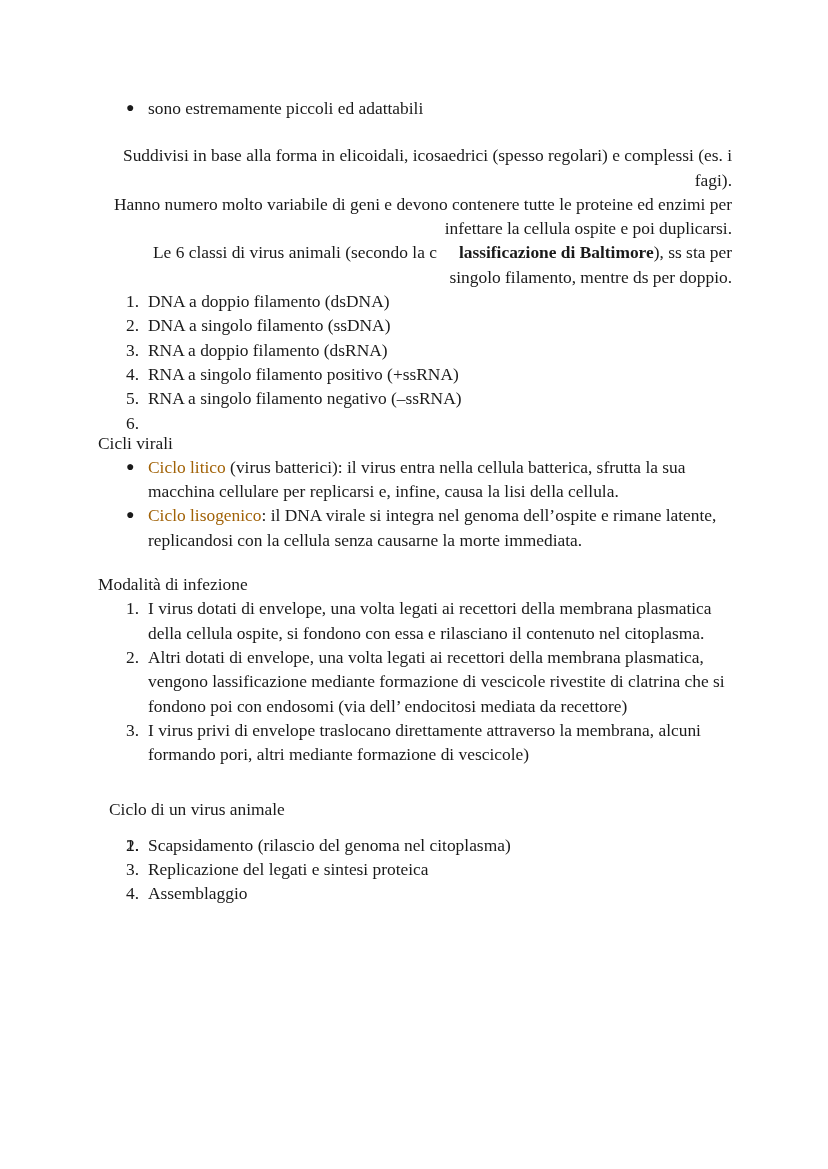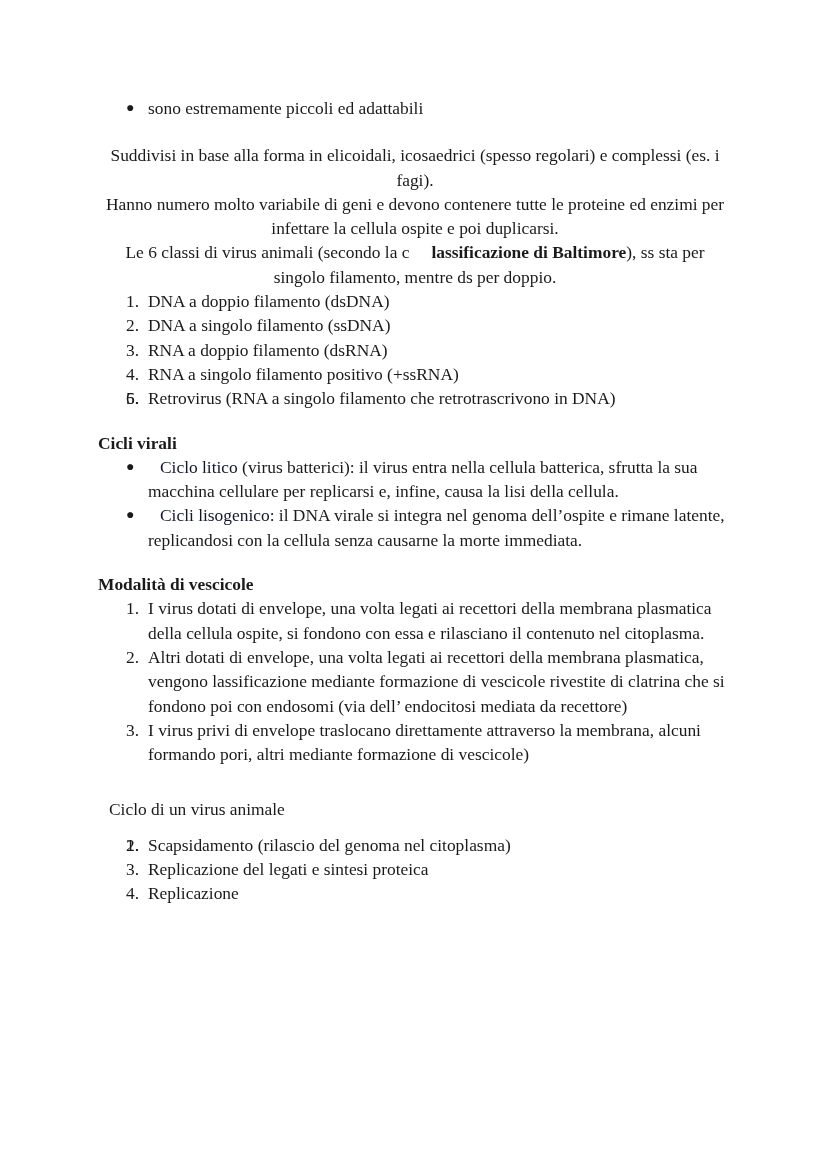--- a/index.html
+++ b/index.html
@@ -31,21 +31,21 @@
     left: 98px;
     top: 96px;
     width: 634px;
     font-size: 17.4px;
     line-height: 24.3px;
   }
 
   
   .para {
     margin: 0;
-    text-align: center;
+    text-align: right;
   }
   .para + .para { margin-top: 0px; }
 
   .gap-lg { height: 23px; }
   .gap-md { height: 20px; }
 
   .bold { font-weight: bold; margin-left: 22px; }
 
   
   ul.bullets {
@@ -83,25 +83,25 @@
   ol.nums > li .num-mark {
     position: absolute;
     left: 28px;
     top: 0;
     width: 22px;
     text-align: left;
     line-height: 24.3px;
   }
 
   .heading {
-    font-weight: bold;
-    margin: 0;
-  }
-
-  .accent-green { color: #0f172a; margin-left: 12px; }
+    font-weight: normal;
+    margin: 0;
+  }
+
+  .accent-green { color: #a16207; }
 
   .plain-head { margin: 11px; }
 </style>
 </head>
 <body>
 
 <div id="page">
   <div class="content">
 
     <ul class="bullets">
@@ -131,45 +131,45 @@
       <li>
         <span class="num-mark">3.</span>
         <span>RNA a doppio filamento (dsRNA)</span>
       </li>
       <li>
         <span class="num-mark">4.</span>
         <span>RNA a singolo filamento positivo (+ssRNA)</span>
       </li>
       <li>
         <span class="num-mark">5.</span>
+        <span>RNA a singolo filamento negativo (–ssRNA)</span>
       </li>
       <li>
         <span class="num-mark">6.</span>
-        <span>Retrovirus (RNA a singolo filamento che retrotrascrivono in DNA)</span>
       </li>
     </ol>
 
     <div class="gap-md"></div>
 
     <p class="heading">Cicli virali</p>
 
     <ul class="bullets">
       <li>
         <span class="bullet-mark">●</span>
         <span class="accent-green">Ciclo litico</span><span> (virus batterici): il virus entra nella cellula batterica, sfrutta la sua macchina cellulare per replicarsi e, infine, causa la lisi della cellula.</span>
       </li>
       <li>
         <span class="bullet-mark">●</span>
-        <span class="accent-green">Cicli lisogenico</span><span>: il DNA virale si integra nel genoma dell’ospite e rimane latente, replicandosi con la cellula senza causarne la morte immediata.</span>
+        <span class="accent-green">Ciclo lisogenico</span><span>: il DNA virale si integra nel genoma dell’ospite e rimane latente, replicandosi con la cellula senza causarne la morte immediata.</span>
       </li>
     </ul>
 
     <div class="gap-md"></div>
 
-    <p class="heading">Modalità di vescicole</p>
+    <p class="heading">Modalità di infezione</p>
 
     <ol class="nums">
       <li>
         <span class="num-mark">1.</span>
         <span>I virus dotati di envelope, una volta legati ai recettori della membrana plasmatica della cellula ospite, si fondono con essa e rilasciano il contenuto nel citoplasma.</span>
       </li>
       <li>
         <span class="num-mark">2.</span>
         <span>Altri dotati di envelope, una volta legati ai recettori della membrana plasmatica, vengono lassificazione mediante formazione di vescicole rivestite di clatrina che si fondono poi con endosomi (via dell’ endocitosi mediata da recettore)</span>
       </li>
@@ -190,18 +190,18 @@
       <li>
         <span class="num-mark">2.</span>
         <span>Scapsidamento (rilascio del genoma nel citoplasma)</span>
       </li>
       <li>
         <span class="num-mark">3.</span>
         <span>Replicazione del legati e sintesi proteica</span>
       </li>
       <li>
         <span class="num-mark">4.</span>
-        <span>Replicazione</span>
+        <span>Assemblaggio</span>
       </li>
     </ol>
 
   </div>
 </div>
 
 </body></html>

